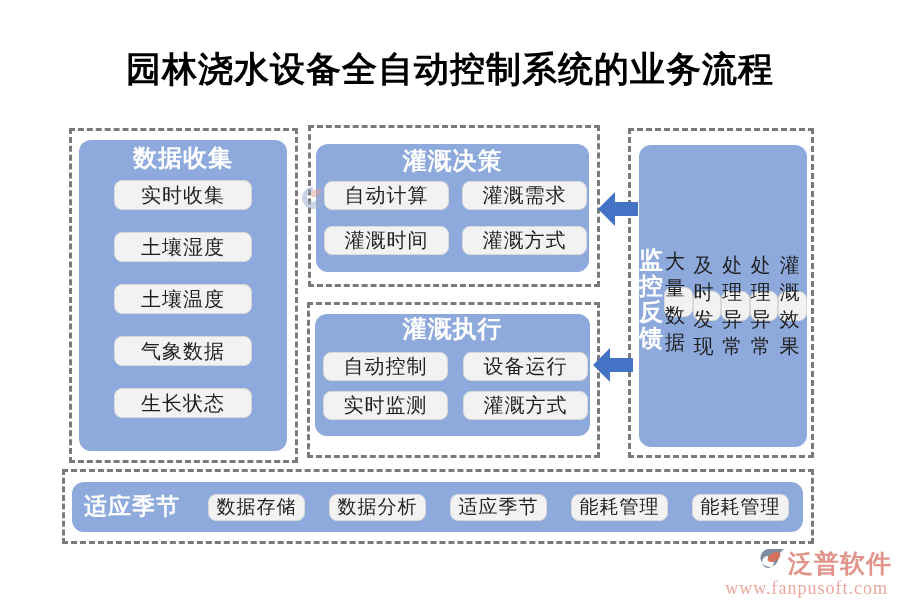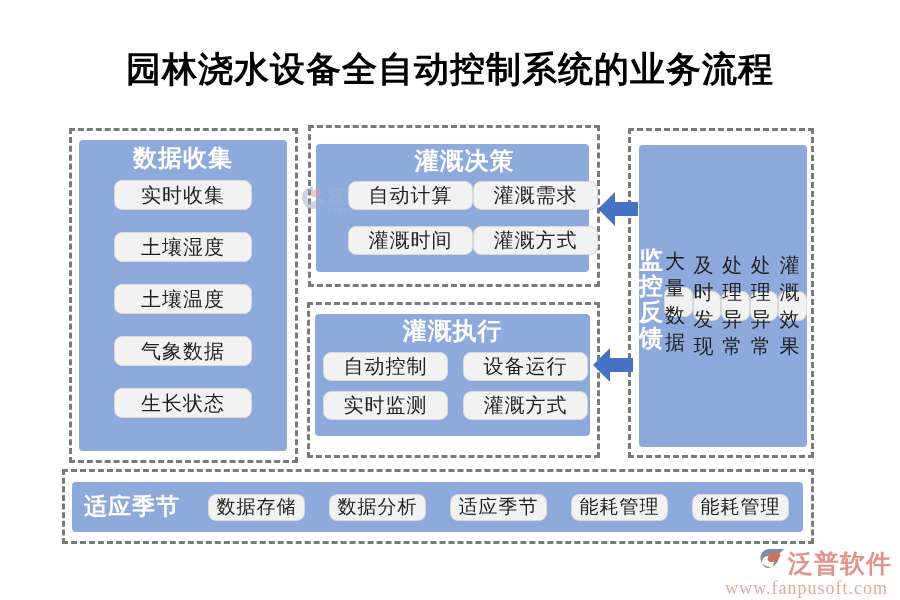--- a/index.html
+++ b/index.html
@@ -14,32 +14,32 @@
     position:absolute; top:46px; left:0; width:100%;
     text-align:center; font-size:35px; font-weight:bold;
     color:#000000; letter-spacing:1px;
   }
   .group {
     position:absolute;
     border:3px dashed #7a7a7a;
   }
   #g-left   { left:69px;  top:128px; width:229px; height:335px; }
   #g-midtop { left:308px; top:125px; width:292px; height:162px; }
-  #g-midbot { left:307px; top:302px; width:293px; height:156px; }
+  #g-midbot { left:307px; top:302px; width:293px; height:156px;font-family:Liberation Mono, monospace; }
   #g-right  { left:628px; top:128px; width:186px; height:330px; }
   #g-bottom { left:62px;  top:469px; width:752px; height:75px;  }
 
   .panel {
     position:absolute;
     background:#8EA9DB;
-    border-radius:4px;
+    border-radius:12px;
   }
   #g-left .panel   { left:7px; top:9px;  right:8px; bottom:9px;
                      display:flex; flex-direction:column; align-items:center; }
-  #g-midtop .panel { left:5px; top:16px; right:8px; bottom:12px;padding-left:24px; }
+  #g-midtop .panel { left:5px; top:16px; right:8px; bottom:12px; }
   #g-midbot .panel { left:5px; top:9px;  right:7px; bottom:19px; }
   #g-right .panel  { left:8px; top:14px; right:4px; bottom:8px;
                      display:flex; flex-direction:row; align-items:center; }
   #g-bottom .panel { left:7px; top:10px; right:8px; bottom:9px;
                      display:flex; flex-direction:row; align-items:center; }
 
   .panel-title {
     color:#ffffff; font-weight:bold; font-size:24px;
     line-height:26px; text-align:center; letter-spacing:1px;
   }

